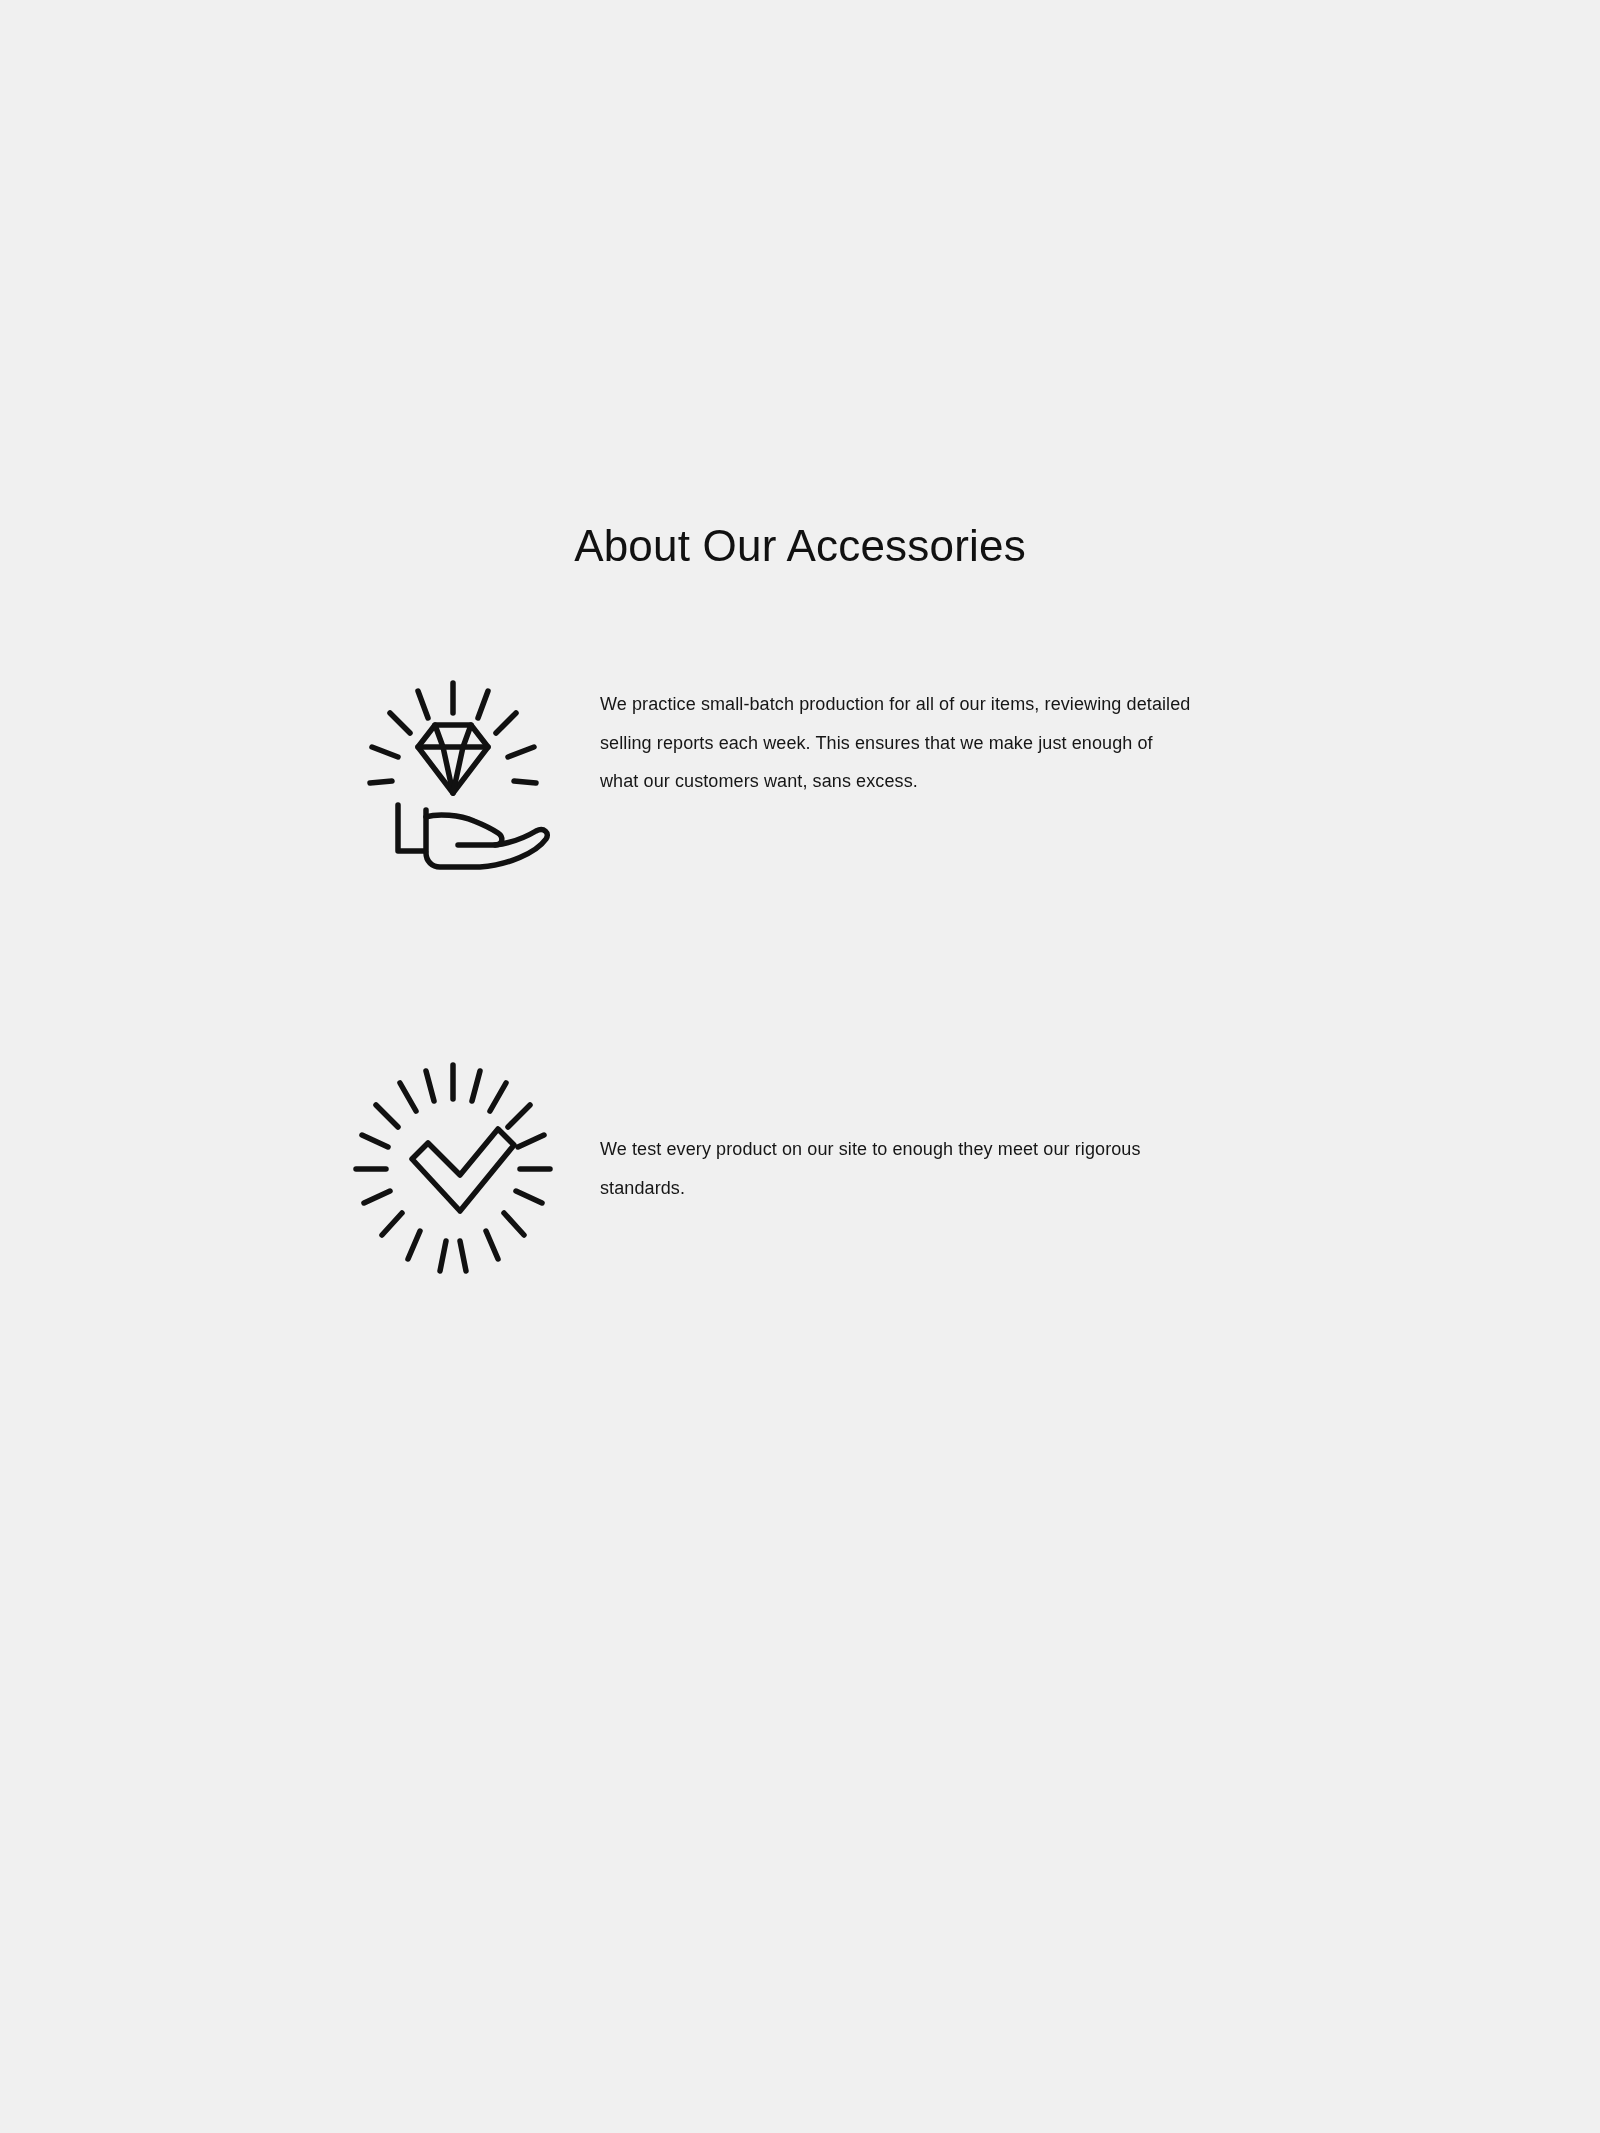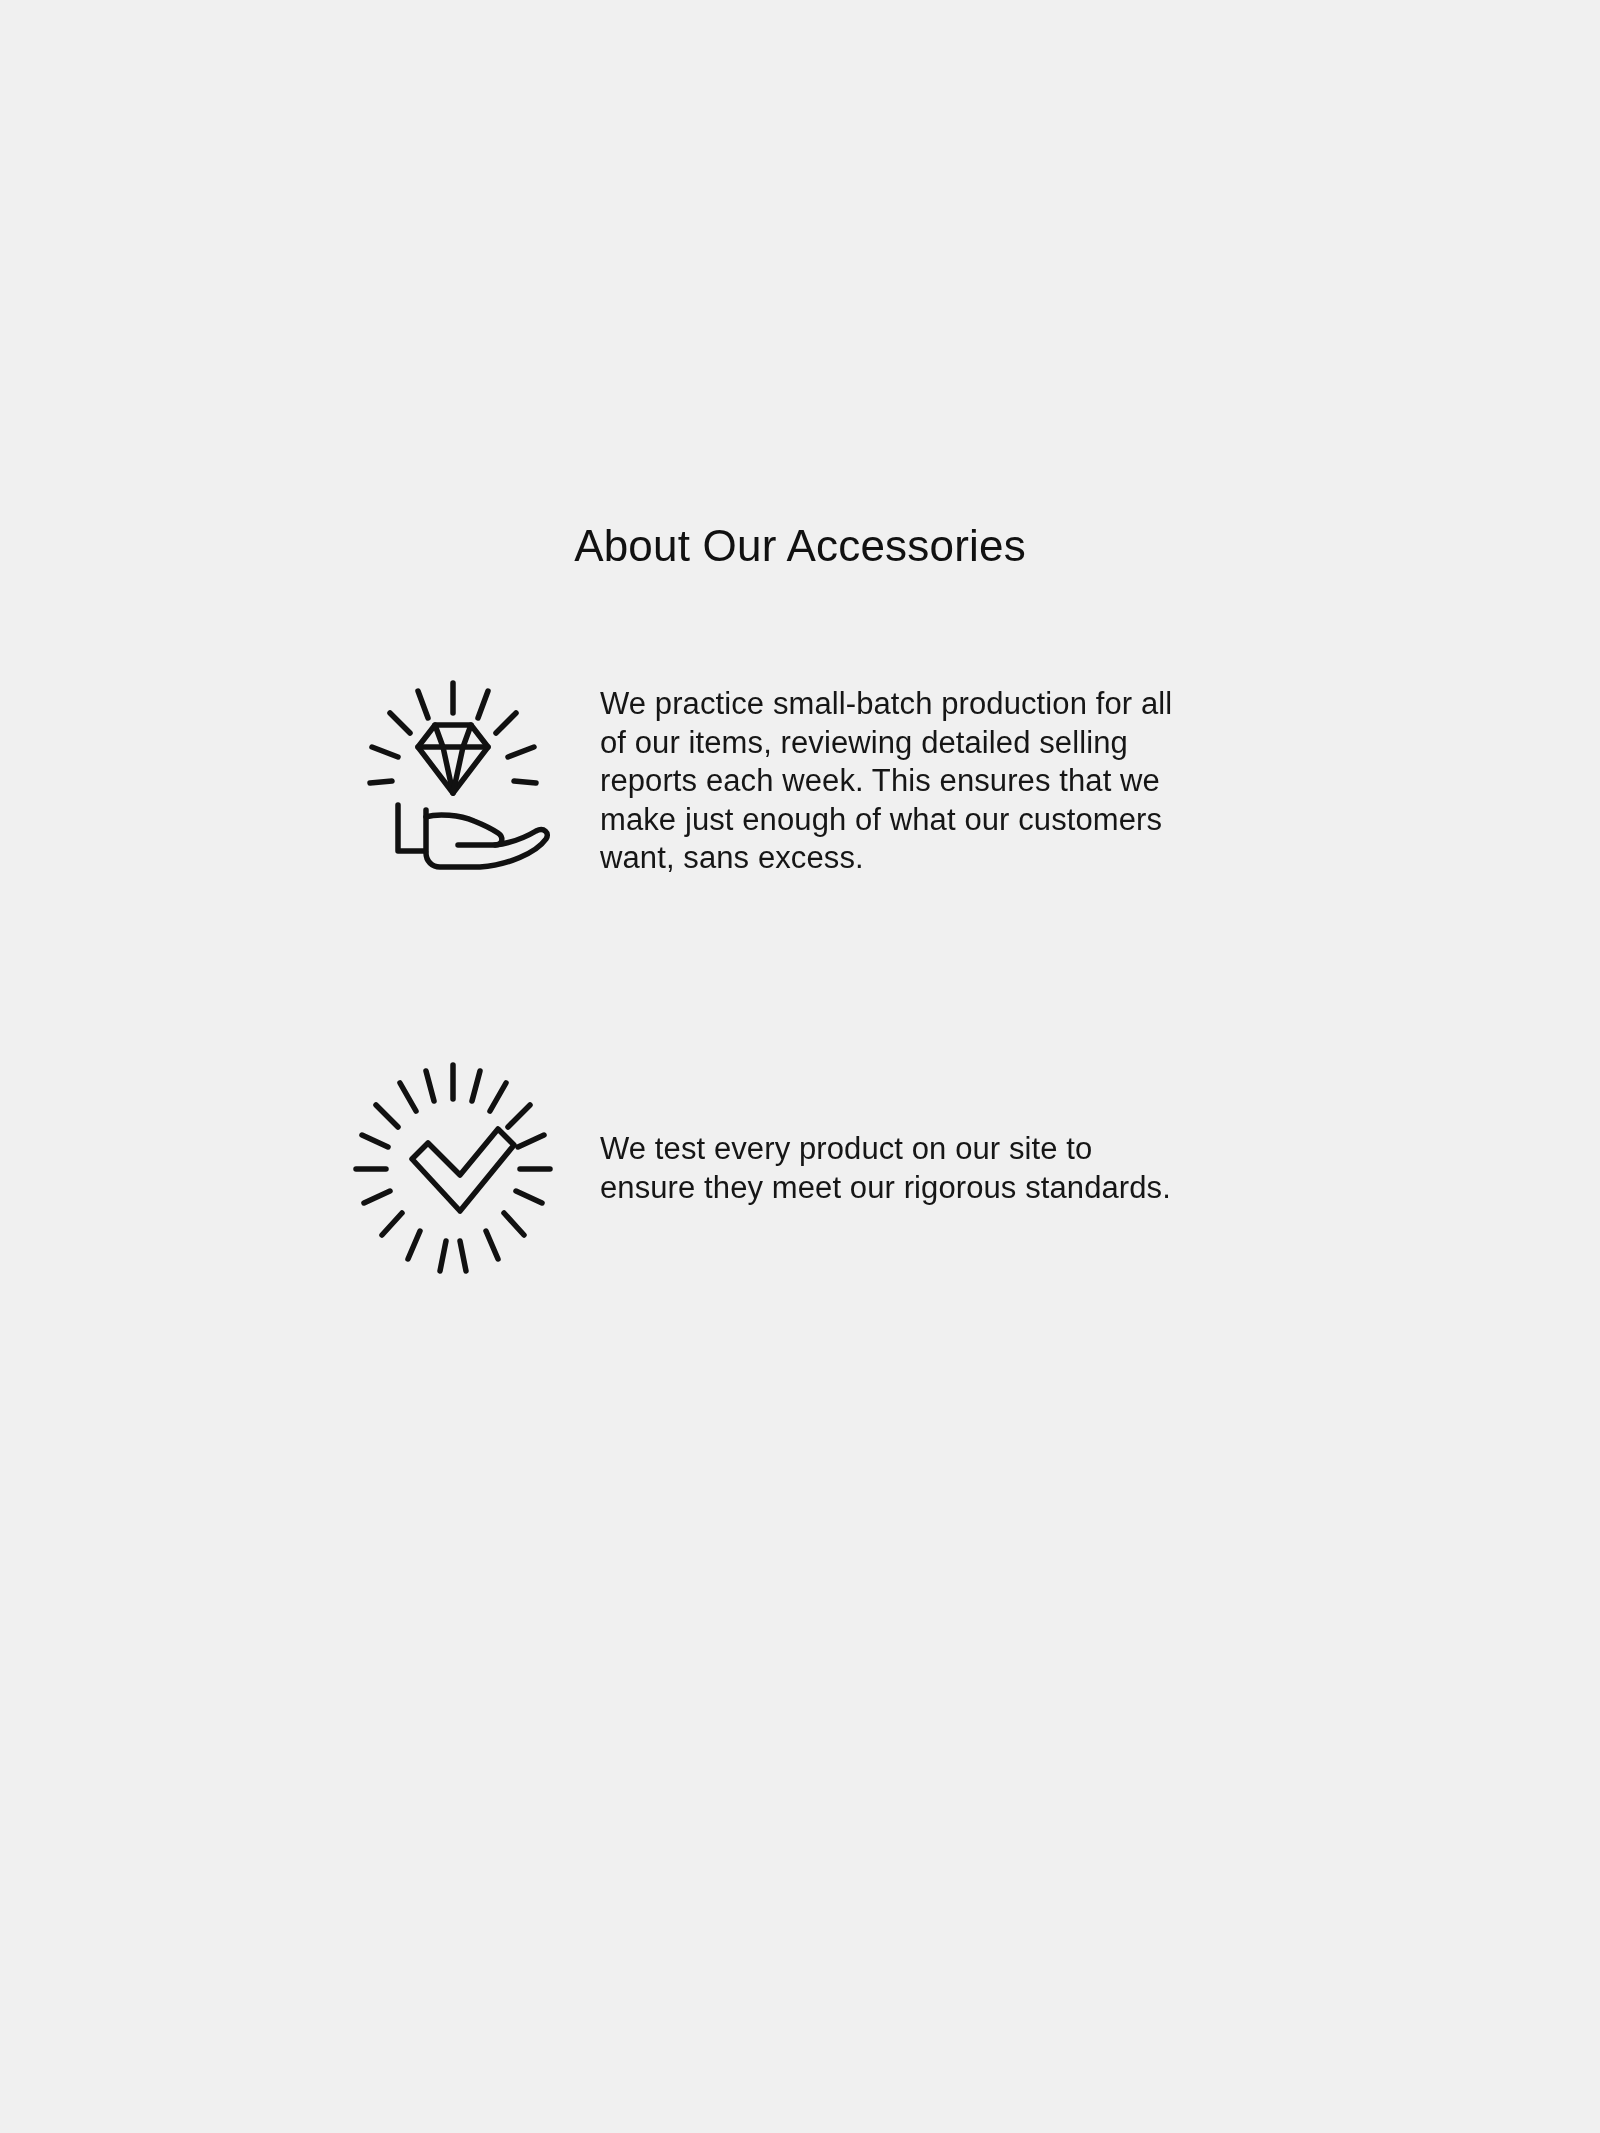--- a/index.html
+++ b/index.html
@@ -55,21 +55,21 @@
   }
   .feature-1 .icon-wrap { padding-top: 10px; }
   .feature-2 .icon-wrap { padding-top: 18px; }
   .feature-3 .icon-wrap { padding-top: 10px; }
 
   .icon-wrap svg {
     display: block;
   }
   .feature-text {
     flex: 1 1 auto;
-    font-size: 31px;
+    font-size: 18px;
     line-height: 38.5px;
     color: #161616;
     max-width: 595px;
     letter-spacing: 0.1px;
   }
   .feature-1 .feature-text { padding-top: 30px; }
   .feature-2 .feature-text { padding-top: 105px; }
   .feature-3 .feature-text { padding-top: 85px; }
 </style>
 </head>
@@ -131,17 +131,17 @@
           <line x1="24" y1="148" x2="50" y2="136"></line>
           <line x1="202" y1="148" x2="176" y2="136"></line>
           <line x1="42" y1="180" x2="62" y2="158"></line>
           <line x1="184" y1="180" x2="164" y2="158"></line>
           <line x1="68" y1="204" x2="80" y2="176"></line>
           <line x1="158" y1="204" x2="146" y2="176"></line>
           <line x1="100" y1="216" x2="106" y2="186"></line>
           <line x1="126" y1="216" x2="120" y2="186"></line>
         </svg>
       </div>
-      <div class="feature-text">We test every product on our site to ensure they meet our rigorous standards.</div>
+      <div class="feature-text">We test every product on our site to enough they meet our rigorous standards.</div>
     </div>
 
   </div>
 </div>
 
 </body></html>

